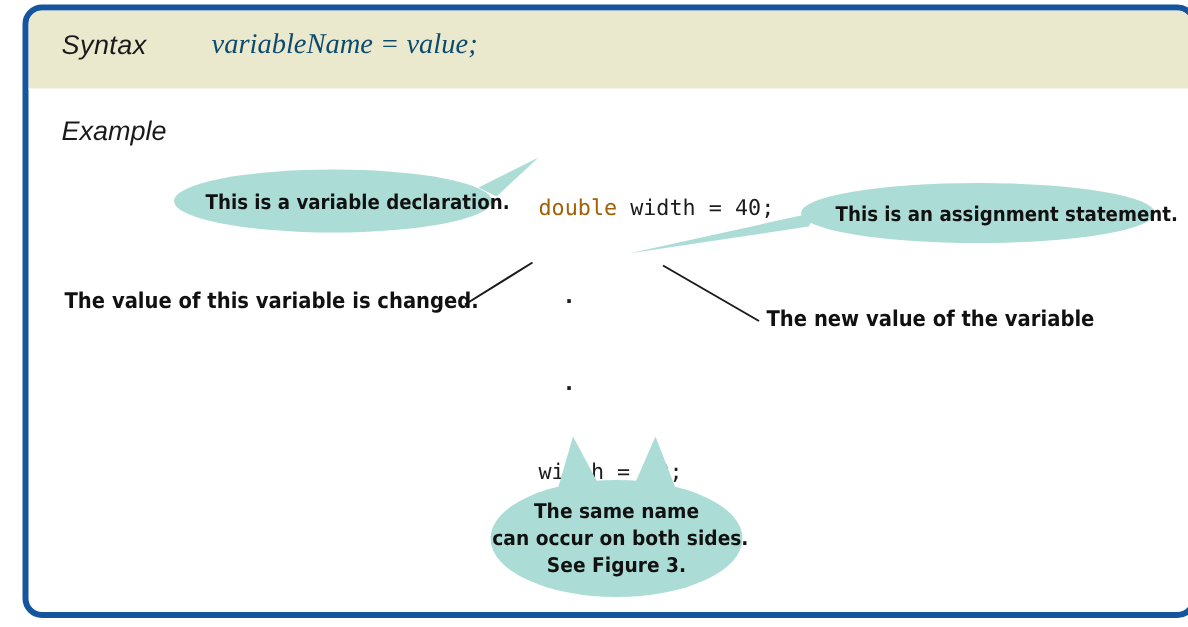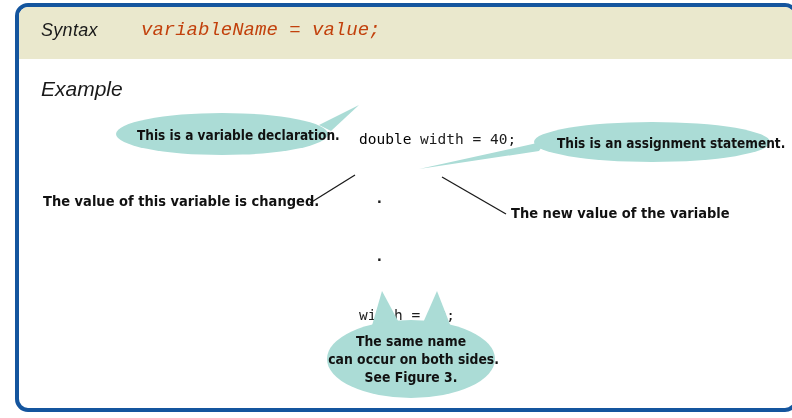--- a/index.html
+++ b/index.html
@@ -51,51 +51,51 @@
     font-family: "Liberation Sans", sans-serif;
     font-style: italic;
     font-size: 18px;
     color: #1a1a1a;
     letter-spacing: 0.3px;
   }
   .syntax-expression {
     position: absolute;
     left: 122px;
     top: 12px;
-    font-family: Liberation Mono, monospace;
+    font-family: Liberation Serif, serif;
     font-style: italic;
     font-size: 19px;
-    color: #c2410c;
+    color: #0c4a6e;
     white-space: pre;
   }
 
   
   .example-label {
     position: absolute;
     left: 22px;
     top: 70px;
     font-family: "Liberation Sans", sans-serif;
     font-style: italic;
-    font-size: 21px;
+    font-size: 18px;
     color: #1a1a1a;
   }
 
   
   .code-block {
     position: absolute;
     left: 340px;
     top: 84px;
     font-family: "DejaVu Sans Mono", monospace;
     font-size: 14.5px;
     line-height: 19.5px;
     color: #1c1c1c;
     white-space: pre;
   }
   .code-line { height: 19.5px; white-space: pre; }
-  .kw { color: #000000; }
+  .kw { color: #a16207; }
   .dot-line {
     height: 19.5px;
     padding-left: 16px;
     font-weight: bold;
     color: #1c1c1c;
   }
 
   
   .hand {
     position: absolute;

